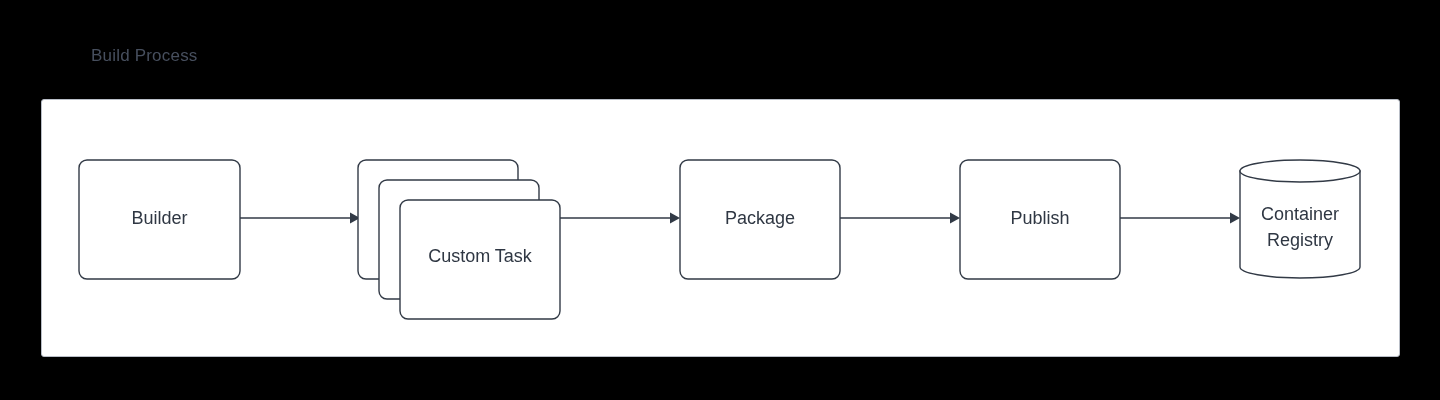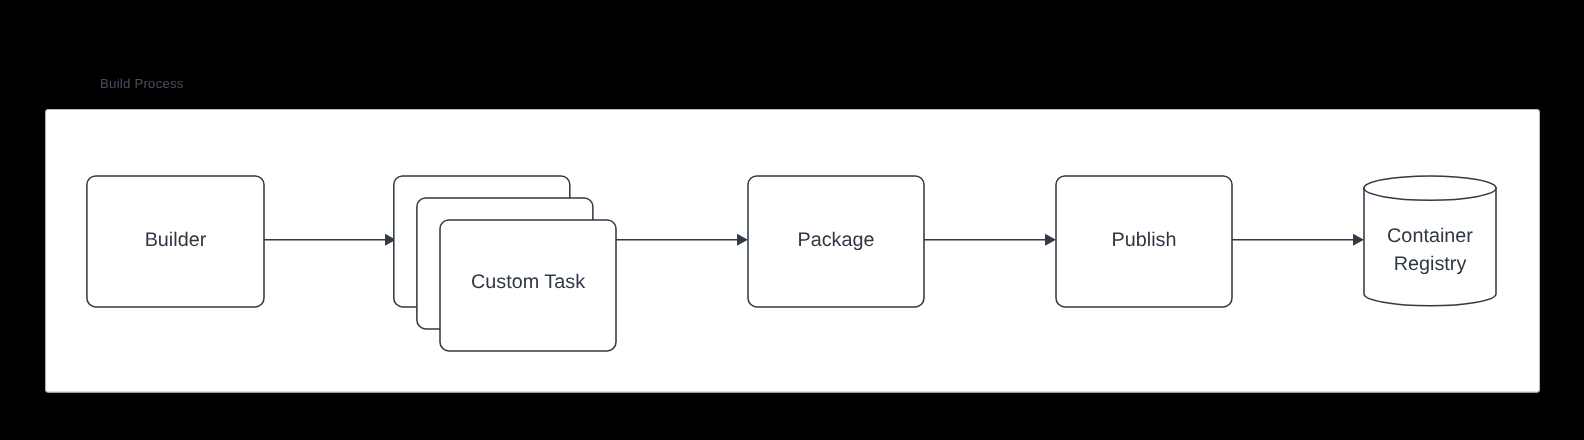--- a/index.html
+++ b/index.html
@@ -20,22 +20,22 @@
     position: absolute;
     inset: 0;
     width: 1440px;
     height: 400px;
   }
 
   
   .diagram-title {
     position: absolute;
     left: 91px;
-    top: 64px;
-    font-size: 12px;
+    top: 44px;
+    font-size: 17px;
     line-height: 24px;
     letter-spacing: 0.2px;
     color: #474f5e;
     white-space: nowrap;
     -webkit-font-smoothing: antialiased;
   }
 
   
   .canvas-panel {
     position: absolute;

